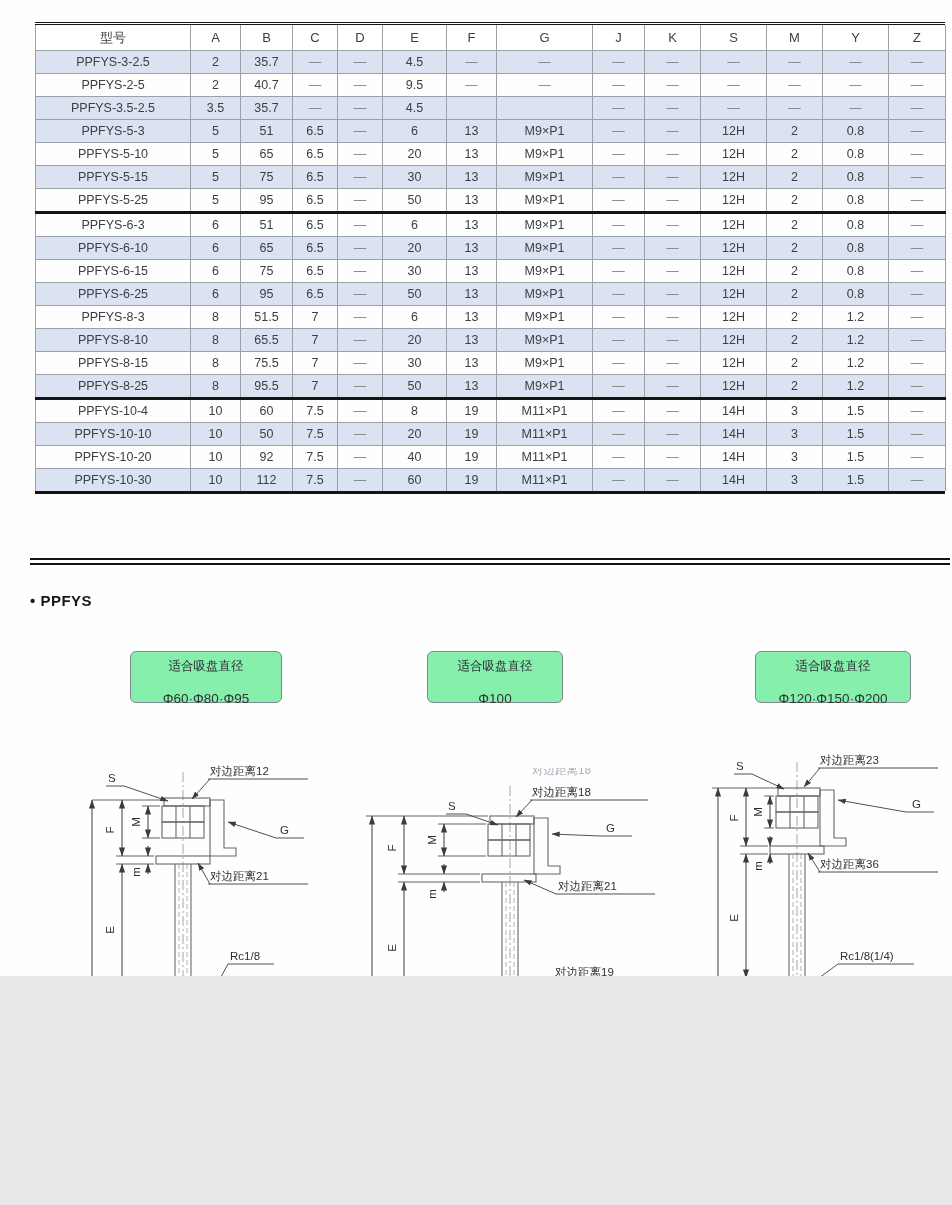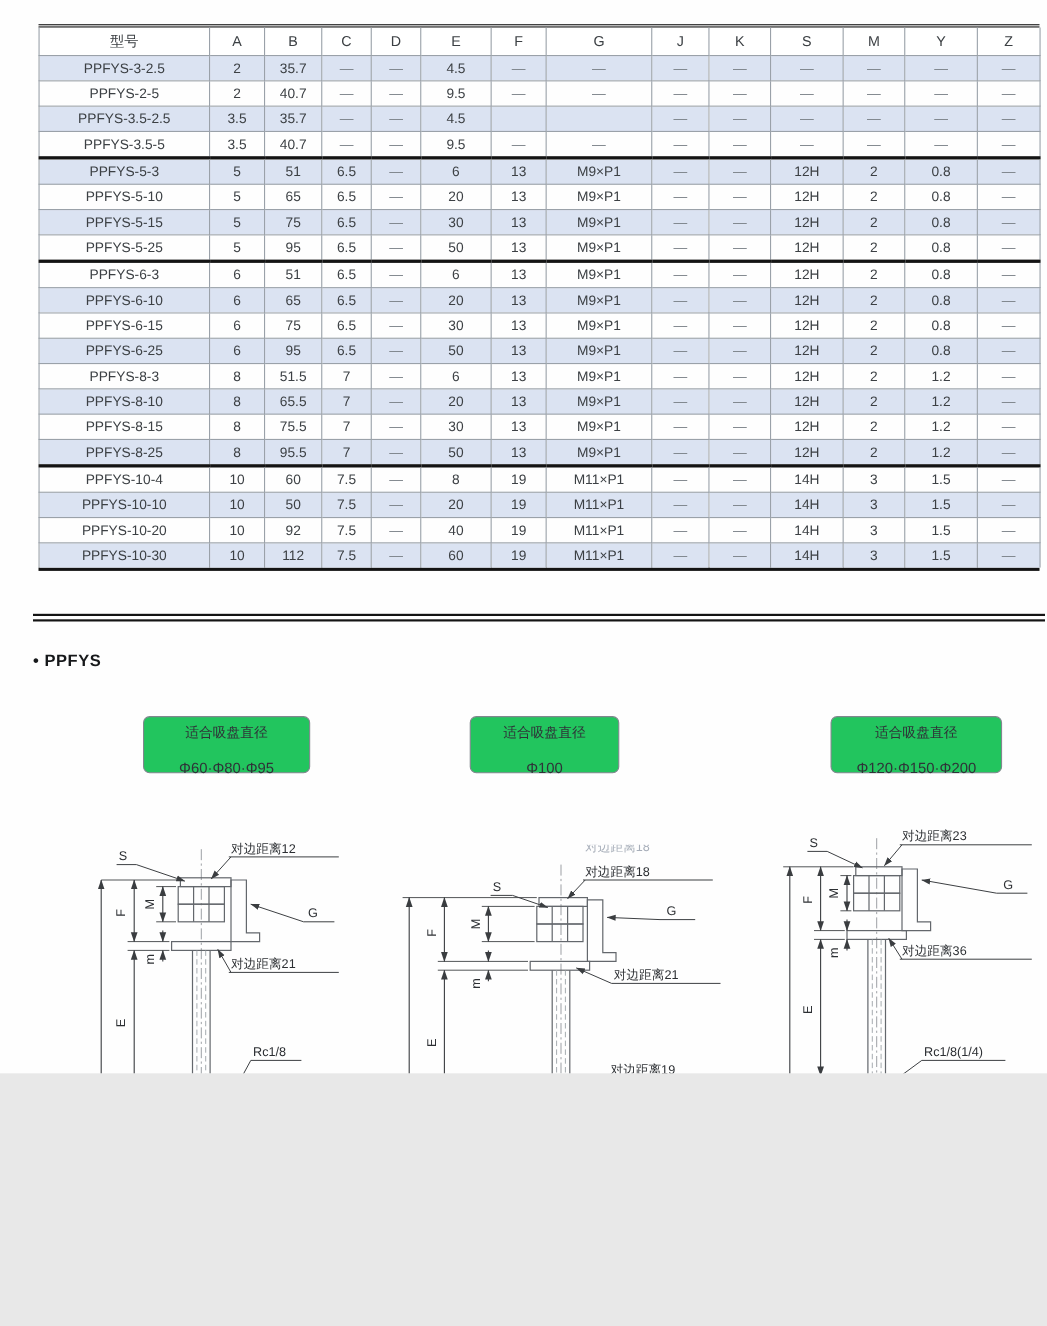--- a/index.html
+++ b/index.html
@@ -29,21 +29,21 @@
   
   .mid-rule {
     position:absolute; left:30px; top:558px; width:920px; height:3px;
     border-top:2px solid #141414; border-bottom:2px solid #141414;
   }
   
   .ppfys-heading { position:absolute; left:30px; top:592px; font-size:15px; font-weight:700; color:#16181a; letter-spacing:.5px; }
   
   .fit-box {
     position:absolute; border:1px solid #81878e; border-radius:6px;
-    text-align:center; padding-top:6px; background:#22c55e; color:#2f3338;
+    text-align:center; padding-top:6px; background:#86efac; color:#2f3338;
   }
   .fit-box .t { font-size:12.5px; }
   .fit-box .s { font-size:13.5px; margin-top:16px; }
   #box1 { left:130px; top:651px; width:150px; height:44px; }
   #box2 { left:427px; top:651px; width:134px; height:44px; }
   #box3 { left:755px; top:651px; width:154px; height:44px; }
   
   .dia { position:absolute; }
   #d1 { left:58px;  top:760px; }
   #d2 { left:350px; top:768px; }
@@ -145,36 +145,20 @@
           </tr>
           <tr class="shade">
             <td>PPFYS-3.5-2.5</td>
             <td>3.5</td>
             <td>35.7</td>
             <td class="dash">—</td>
             <td class="dash">—</td>
             <td>4.5</td>
             <td></td>
             <td></td>
-            <td class="dash">—</td>
-            <td class="dash">—</td>
-            <td class="dash">—</td>
-            <td class="dash">—</td>
-            <td class="dash">—</td>
-            <td class="dash">—</td>
-          </tr>
-          <tr class="group-end">
-            <td>PPFYS-3.5-5</td>
-            <td>3.5</td>
-            <td>40.7</td>
-            <td class="dash">—</td>
-            <td class="dash">—</td>
-            <td>9.5</td>
-            <td class="dash">—</td>
-            <td class="dash">—</td>
             <td class="dash">—</td>
             <td class="dash">—</td>
             <td class="dash">—</td>
             <td class="dash">—</td>
             <td class="dash">—</td>
             <td class="dash">—</td>
           </tr>
           <tr class="shade">
             <td>PPFYS-5-3</td>
             <td>5</td>

